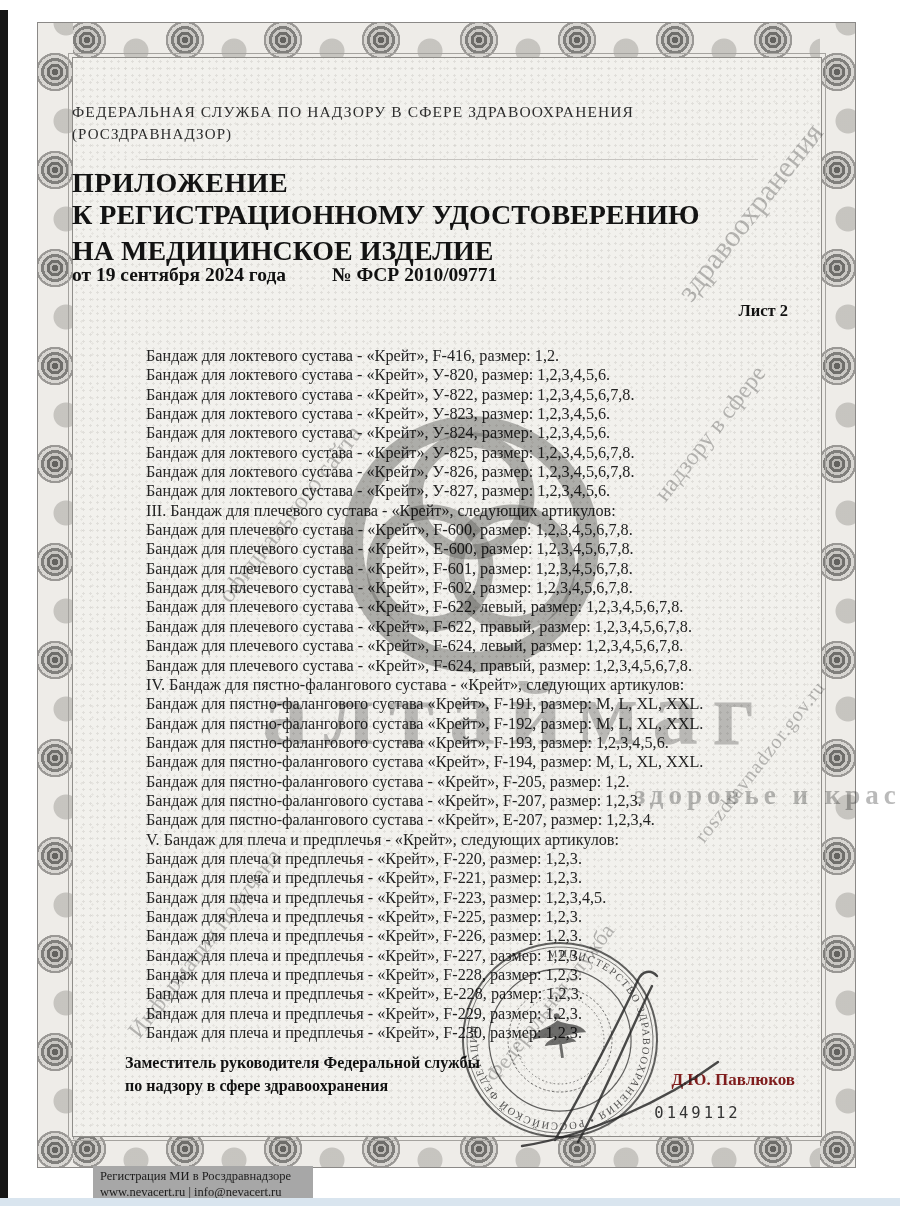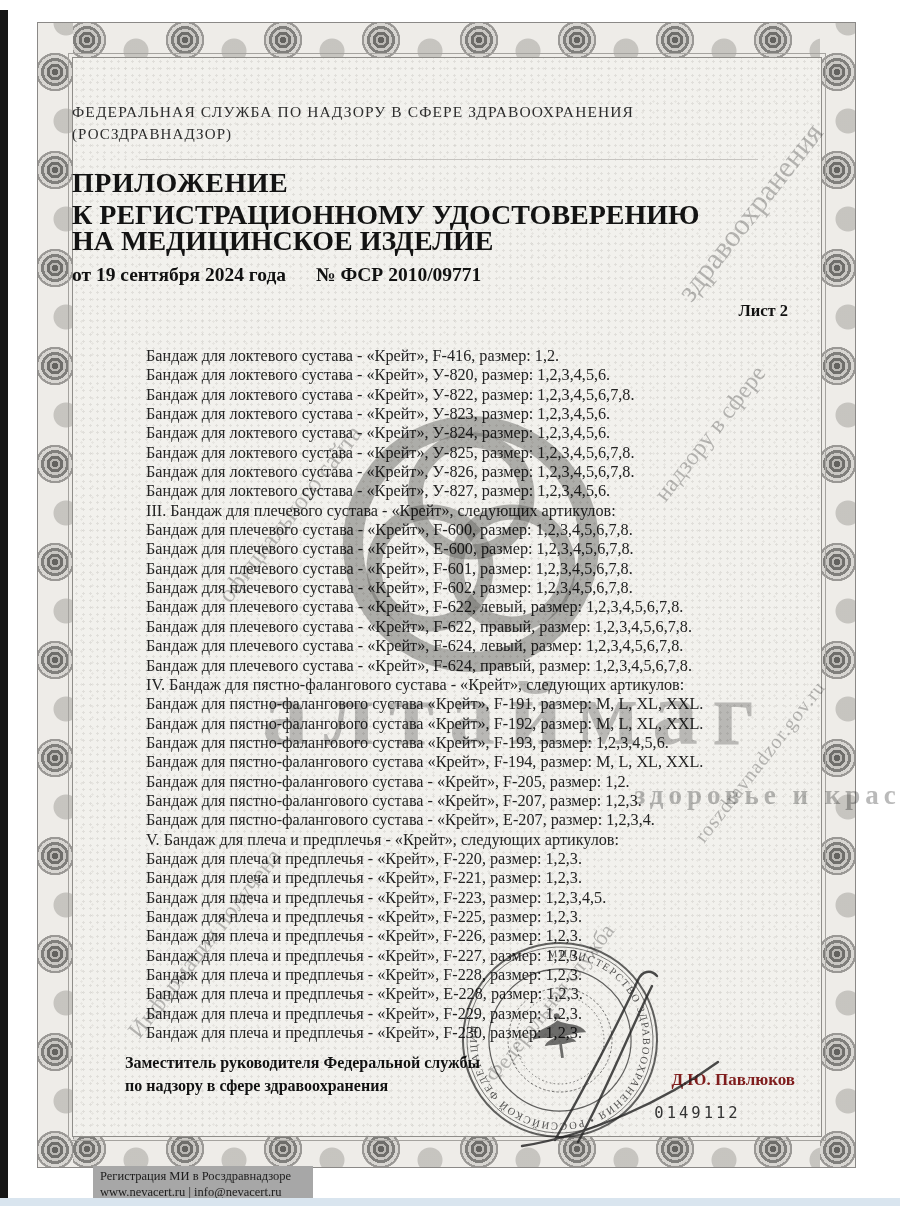--- a/index.html
+++ b/index.html
@@ -42,23 +42,23 @@
     border:1px solid #8f8d89;outline:1px solid #a5a39f;outline-offset:3px;z-index:1;}
 
   .txt{position:absolute;z-index:3;}
   .center{left:72px;width:750px;text-align:left;}
   .org-1{top:103px;font-size:15.5px;letter-spacing:1.1px;color:#2d2d2d;}
   .org-2{top:126px;font-size:15px;letter-spacing:1.1px;color:#2d2d2d;}
   .header-rule{position:absolute;top:159px;left:140px;width:618px;border-top:1px solid #c6c4c0;z-index:3;}
   .ttl{font-weight:bold;color:#131313;}
   .ttl-1{top:167px;font-size:28px;letter-spacing:.5px;}
   .ttl-2{top:199px;font-size:28px;}
-  .ttl-3{top:225px;font-size:28px;}
+  .ttl-3{top:235px;font-size:28px;}
   .meta-row{top:264px;font-weight:bold;font-size:19.5px;color:#111;}
-  .meta-row .num{margin-left:30px;}
+  .meta-row .num{margin-left:46px;}
   .sheet{top:301px;left:72px;width:716px;text-align:right;font-weight:bold;font-size:16.5px;color:#111;}
 
   .product-list{position:absolute;top:347px;left:125px;width:680px;z-index:3;
     font-size:16.2px;line-height:19.35px;color:#232323;white-space:nowrap;margin-left:21px;}
 
   .sig-block{top:1051px;left:125px;font-weight:bold;font-size:16px;line-height:23px;color:#111;z-index:3;}
   .sig-name{top:1070px;left:522px;width:273px;text-align:right;font-weight:bold;font-size:17px;color:#7f1d1d;}
   .blank-number{top:1104px;left:595px;width:205px;text-align:center;
     font-family:"DejaVu Sans Mono", monospace;font-size:15.5px;letter-spacing:3px;color:#333;}
 

